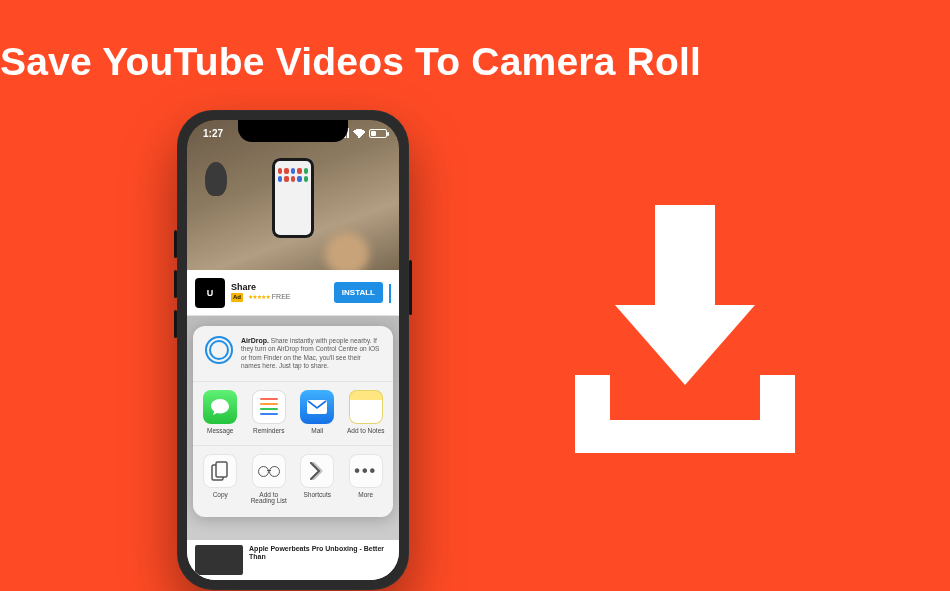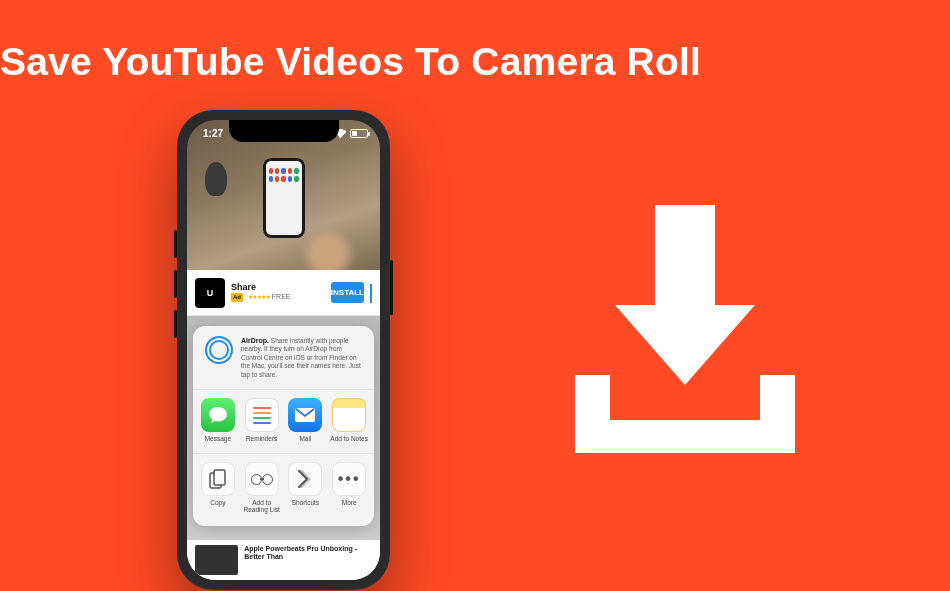--- a/index.html
+++ b/index.html
@@ -20,21 +20,21 @@
     color: #fff;
     font-size: 39px;
     font-weight: 700;
     letter-spacing: .2px;
   }
   
   .phone {
     position: absolute;
     left: 177px;
     top: 110px;
-    width: 213px;
+    width: 232px;
     height: 480px;
     background: #2b2b2b;
     border-radius: 36px;
     box-shadow: 0 25px 55px rgba(0,0,0,.4), inset 0 0 2px rgba(255,255,255,.08);
   }
   .phone::before, .phone::after{
     content:"";
     position:absolute;
     background:#141414;
     border-radius:3px;
@@ -101,21 +101,21 @@
     position:absolute; top:150px; left:0; right:0; height:46px;
     background:#fff; display:flex; align-items:center; padding:6px 8px; gap:6px;
     border-bottom:1px solid #e2e2e2;
   }
   .ad-logo{ width:30px; height:30px; background:#000; border-radius:4px; display:flex; align-items:center;justify-content:center; color:#fff; font-size:9px; font-weight:700;}
   .ad-text{ flex:1; display:flex; flex-direction:column; line-height:1.1;}
   .ad-title{ font-size:9px; font-weight:600; color:#111;}
   .ad-sub{ font-size:7px; color:#666;}
   .ad-badge{ display:inline-block; background:#f7b500; color:#111; font-size:6px; font-weight:700; padding:1px 2px; border-radius:1px; margin-right:3px;}
   .stars{ color:#f7b500; font-size:6px; letter-spacing:-1px;}
-  .install{ background:#1f8fe6; color:#fff; font-size:8px; font-weight:700; padding:6px 0; border-radius:3px; border:none;}
+  .install{ background:#1f8fe6; color:#fff; font-size:8px; font-weight:700; padding:6px 8px; border-radius:3px; border:none;}
 
   .dim{
     position:absolute; top:196px; left:0; right:0; bottom:0;
     background: linear-gradient(#bdbdbd,#cfcfcf);
   }
 
   .sheet{
     position:absolute; left:6px; right:6px; top:206px;
     background:#f3f3f3; border-radius:12px;
     box-shadow:0 2px 16px rgba(0,0,0,.22);

